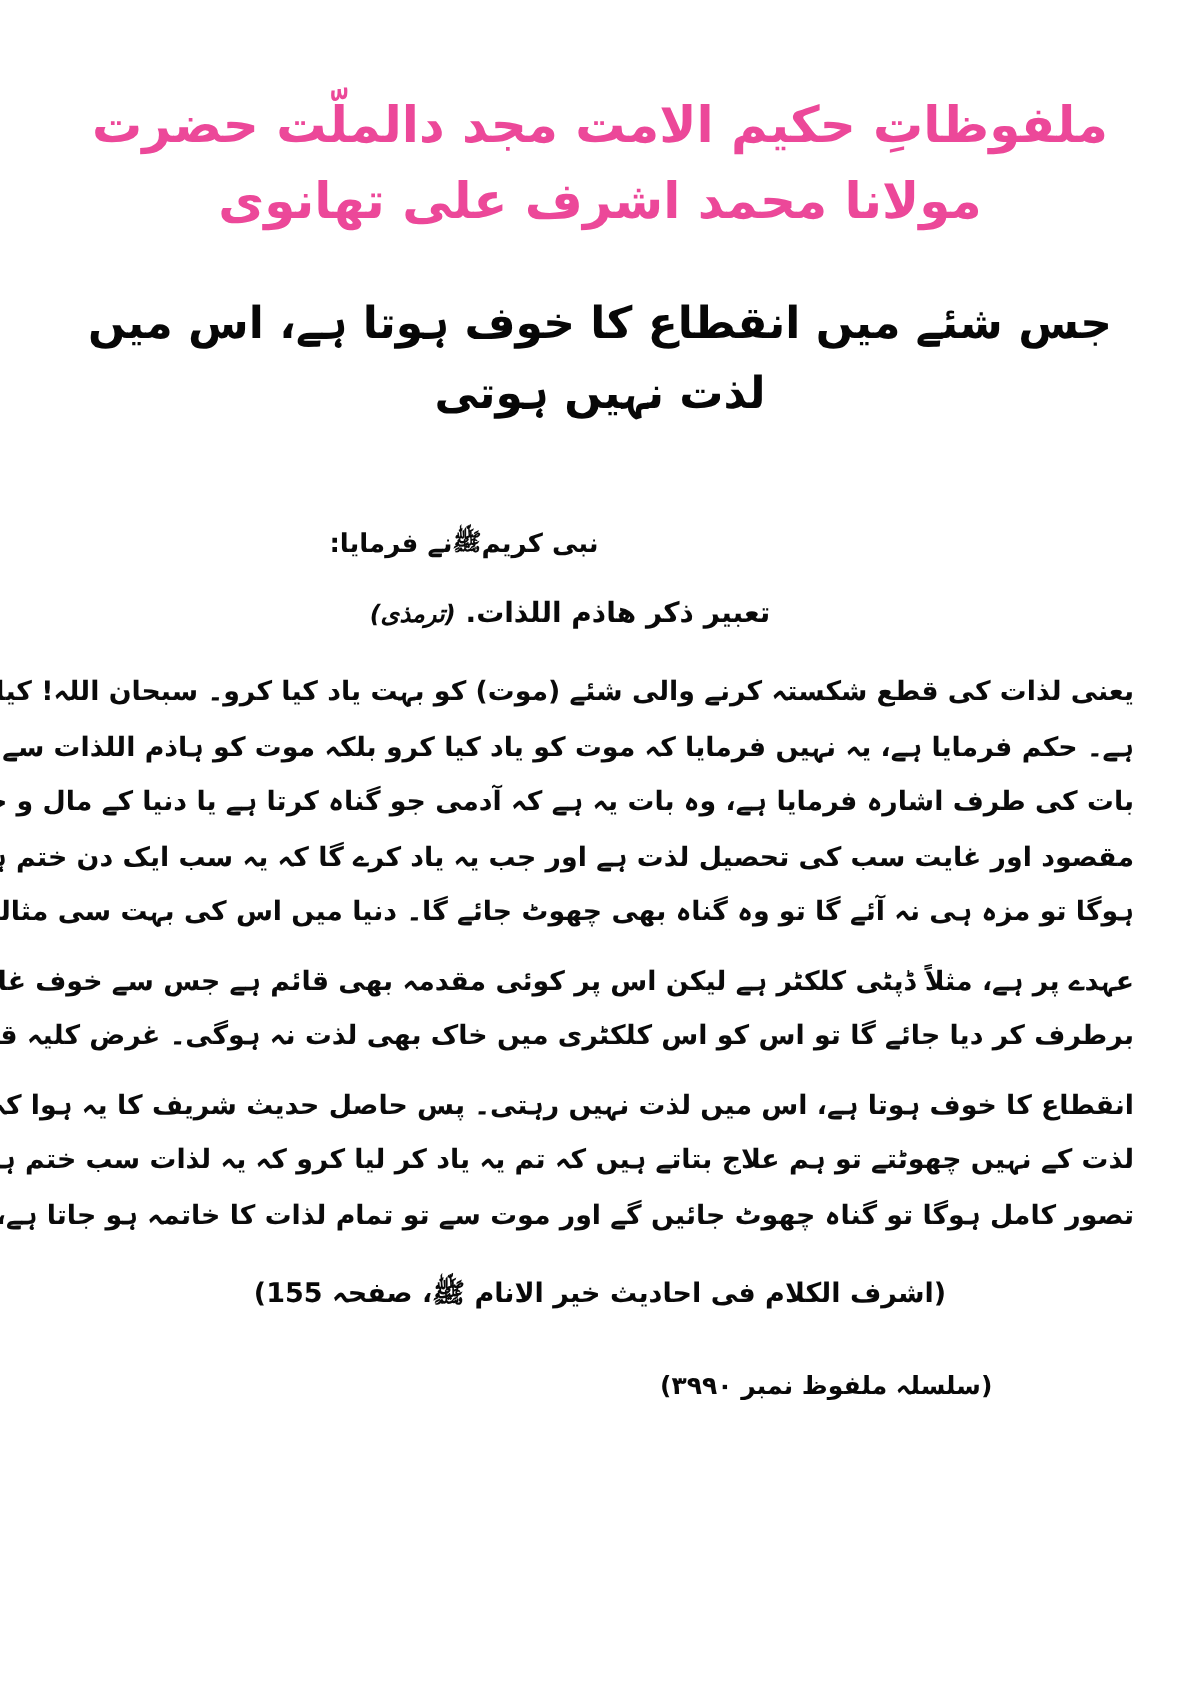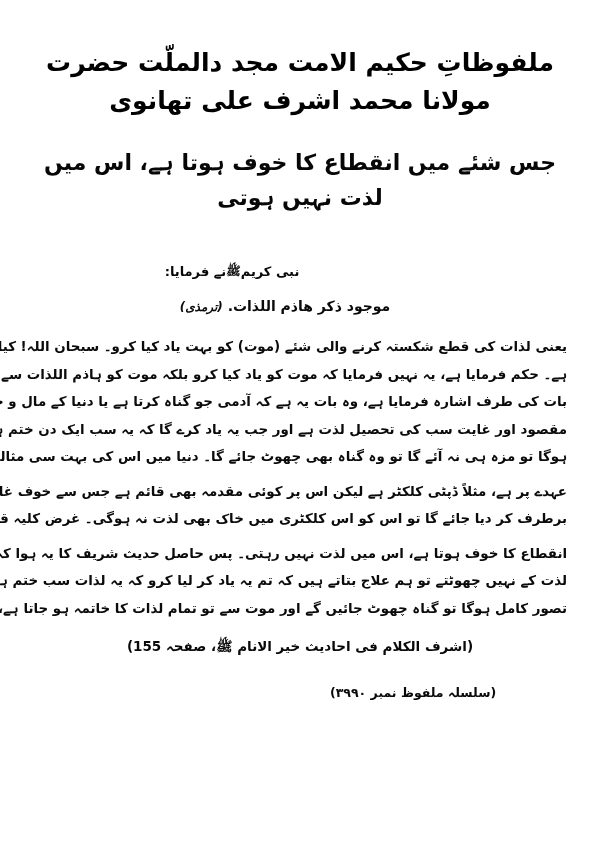--- a/index.html
+++ b/index.html
@@ -32,21 +32,21 @@
   }
   .book-title {
     font-family: "DejaVu Sans", sans-serif;
     font-size: 25px;
     font-weight: 700;
     line-height: 1.5;
     letter-spacing: 0px;
     direction: rtl;
     unicode-bidi: isolate;
     padding: 0 14px;
-    color: #000000;
+    color: #ec4899;
   }
   .book-title-sub {
     margin-top: 16px;
     font-size: 19px;
     font-weight: 700;
     direction: rtl;
     unicode-bidi: isolate;
     color: #080808;
   }
 
@@ -193,21 +193,21 @@
     <div class="book-title">ملفوظاتِ حکیم الامت مجد دالملّت حضرت مولانا محمد اشرف علی تھانوی</div>
   </div>
 
   <div class="main-heading">جس شئے میں انقطاع کا خوف ہوتا ہے، اس میں لذت نہیں ہوتی</div>
 
   <div class="hadith-intro-row">
     <span class="hadith-intro"><span>نبی کریم</span><span class="salawat">ﷺ</span><span>نے فرمایا:</span></span>
   </div>
 
   <div class="hadith-arabic-row">
-    <span class="hadith-arabic"><span>موجود ذکر هاذم اللذات.</span> <span class="hadith-source">(ترمذی)</span></span>
+    <span class="hadith-arabic"><span>تعبیر ذکر هاذم اللذات.</span> <span class="hadith-source">(ترمذی)</span></span>
   </div>
 
   <div class="body-text">
     <div class="body-line indent">
       <span>یعنی لذات کی قطع شکستہ کرنے والی شئے (موت) کو بہت یاد کیا کرو۔ سبحان اللہ! کیا خوبصورت عنوان</span>
     </div>
     <div class="body-line">
       <span>ہے۔ حکم فرمایا ہے، یہ نہیں فرمایا کہ موت کو یاد کیا کرو بلکہ موت کو ہاذم اللذات سے تعبیر فرمایا، اس میں بڑی گہری</span>
     </div>
     <div class="body-line">

